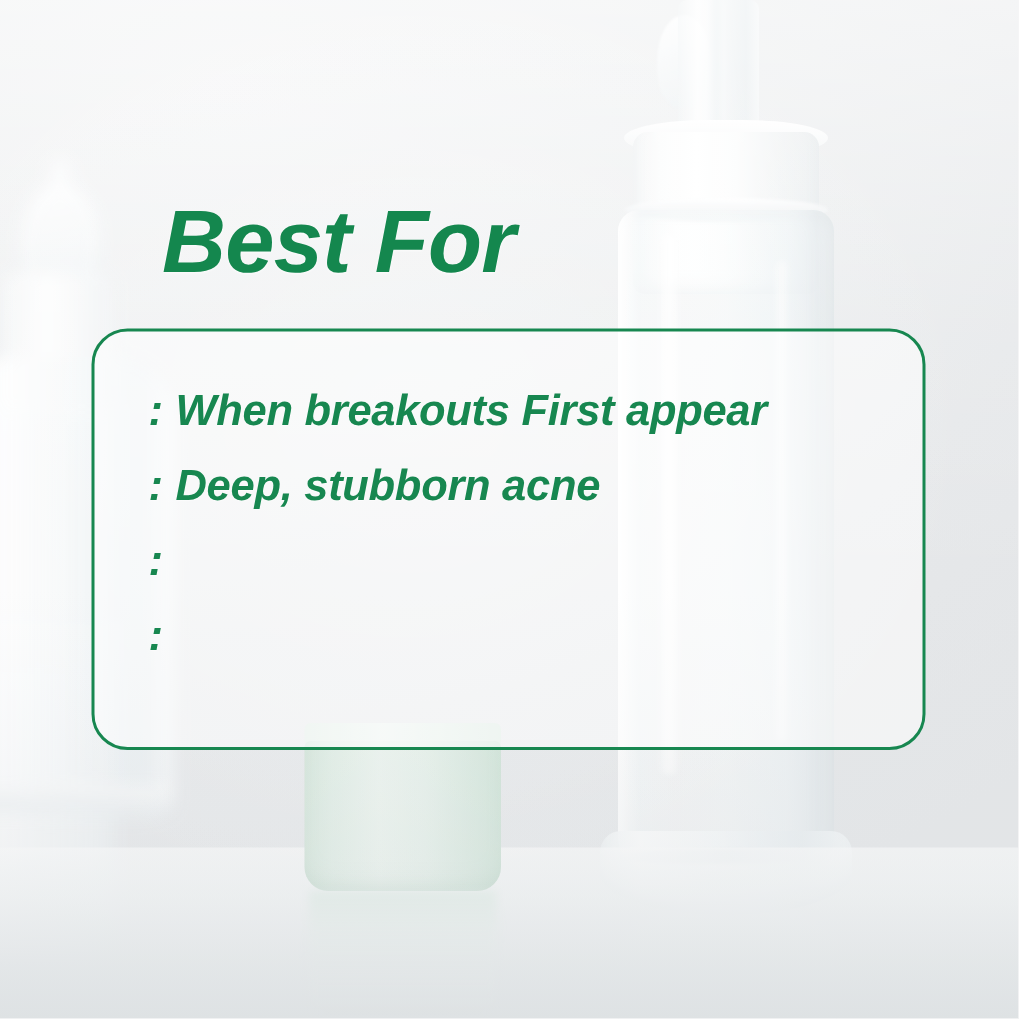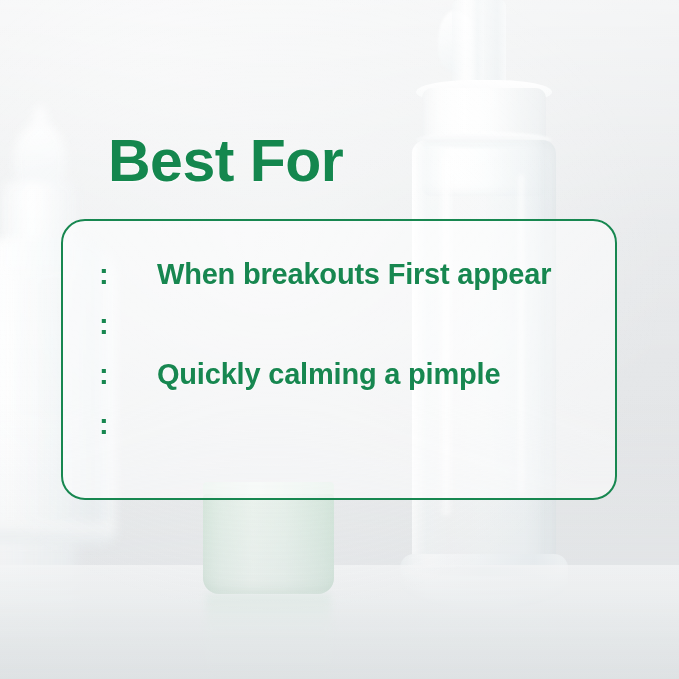--- a/index.html
+++ b/index.html
@@ -343,20 +343,21 @@
     position: absolute;
     inset: 0;
     background: radial-gradient(80% 70% at 40% 40%, rgba(255,255,255,0.30) 0%, rgba(255,255,255,0.0) 72%);
     pointer-events: none;
   }
 
   
   .content {
     position: absolute;
     inset: 0;
+    font-style: italic;
   }
 
   .page-title {
     position: absolute;
     left: 108px;
     top: 131px;
     font-size: 59px;
     font-weight: bold;
     letter-spacing: -0.5px;
     color: #14874e;
@@ -399,21 +400,20 @@
   }
   .bullet-marker {
     width: 18px;
     flex: 0 0 18px;
     font-size: 29px;
     font-weight: bold;
     color: #178750;
   }
   .bullet-text {
     flex: 0 0 auto;
-    margin-left: 40px;
   }
 </style>
 </head>
 <body>
 
 <div class="canvas">
 
   <div class="photo">
     <div class="bg-base"></div>
 
@@ -463,24 +463,24 @@
 
     <div class="best-for-box"></div>
 
     <ul class="bullet-list">
       <li class="bullet-item">
         <span class="bullet-marker">:</span>
         <span class="bullet-text">When breakouts First appear</span>
       </li>
       <li class="bullet-item">
         <span class="bullet-marker">:</span>
+        <span class="bullet-text">Deep, stubborn acne</span>
       </li>
       <li class="bullet-item">
         <span class="bullet-marker">:</span>
-        <span class="bullet-text">Quickly calming a pimple</span>
       </li>
       <li class="bullet-item">
         <span class="bullet-marker">:</span>
       </li>
     </ul>
 
   </div>
 </div>
 
 </body></html>

